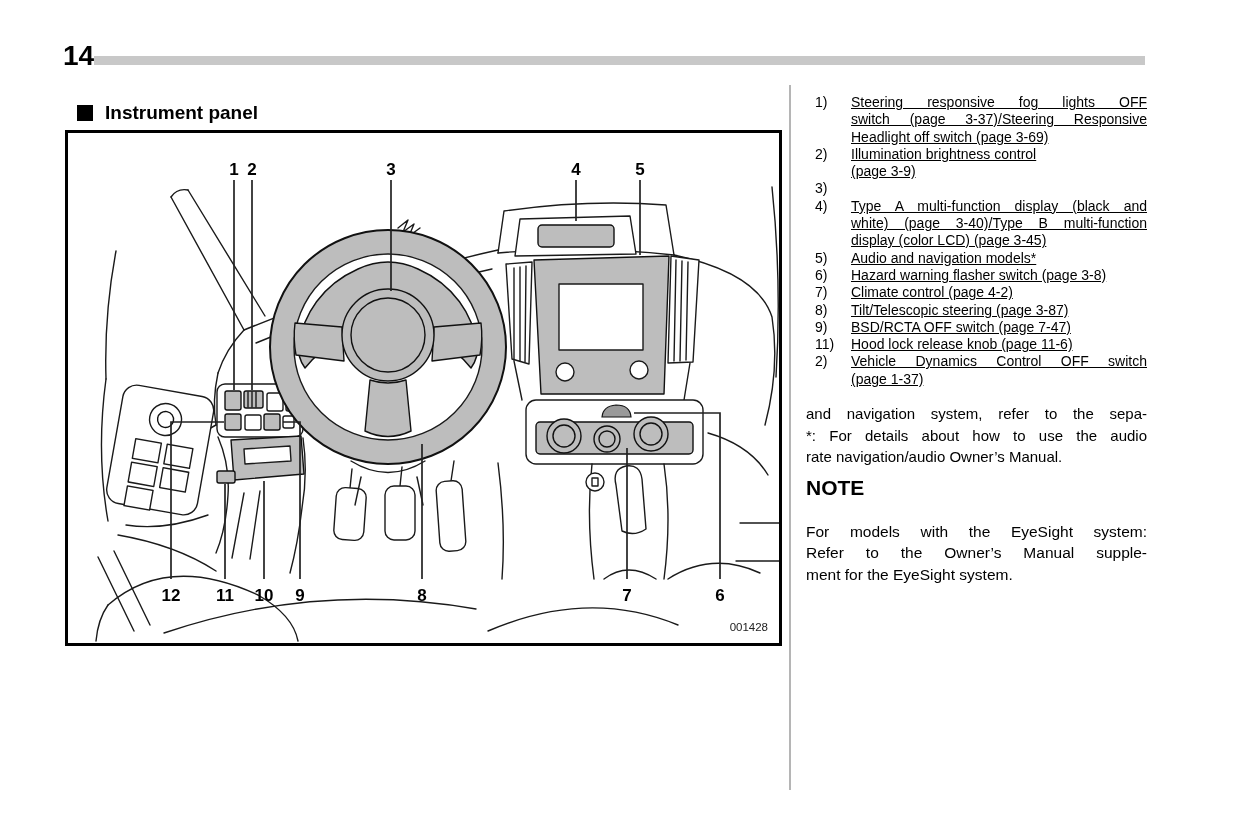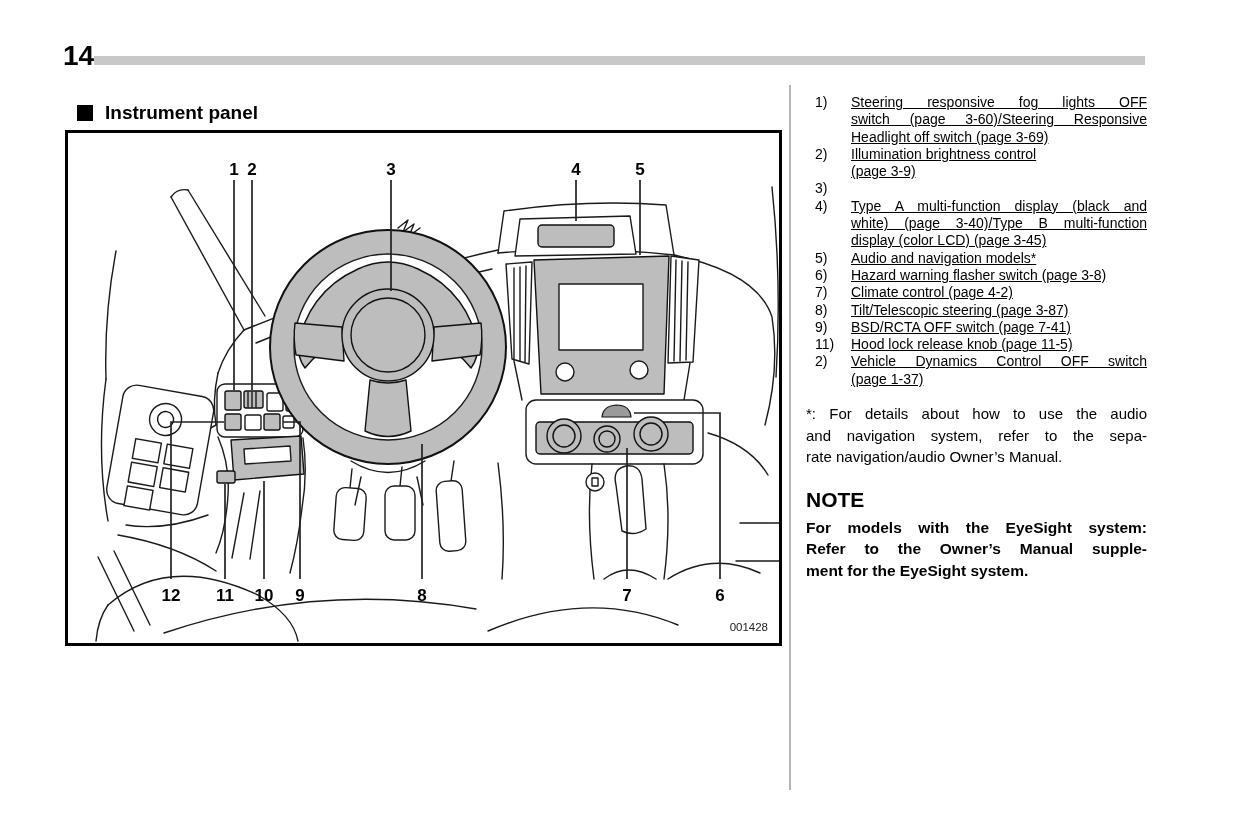--- a/index.html
+++ b/index.html
@@ -31,22 +31,22 @@
   }
   .right-col{
     position:absolute;left:806px;top:94px;width:341px;
   }
   .legend-row{display:flex;font-size:14px;line-height:17.3px;}
   .legend-num{width:45px;padding-left:9px;box-sizing:border-box;flex:none;}
   .legend-text{flex:1;min-width:0;text-decoration:underline;}
   .tline{white-space:normal;}
   .tline.just{text-align:justify;text-align-last:justify;}
   .footnote{margin-top:15px;font-size:15px;line-height:21.5px;}
-  .note-title{margin-top:19px;font-size:21px;font-weight:bold;line-height:26px;}
-  .note-body{margin-top:4px;font-size:15.5px;font-weight:bold;line-height:21.5px;}
+  .note-title{margin-top:7px;font-size:21px;font-weight:bold;line-height:26px;}
+  .note-body{margin-top:20px;font-size:15.5px;font-weight:normal;line-height:21.5px;}
   
   .ln{fill:none;stroke:#1a1a1a;stroke-width:1.4;stroke-linecap:round;stroke-linejoin:round;}
   .wf{fill:#fff;stroke:#1a1a1a;stroke-width:1.4;stroke-linejoin:round;}
   .gf{fill:var(--gray-fill);stroke:#111;stroke-width:1.4;stroke-linejoin:round;}
   .gf2{fill:var(--gray-fill);stroke:#111;stroke-width:2;}
   .hz{fill:#9a9a9a;stroke:#111;stroke-width:1.2;}
   .ring{fill:none;stroke:#111;stroke-width:1.4;}
   .leader{fill:none;stroke:#222;stroke-width:1.7;}
   .callout{font-family:"Liberation Sans","DejaVu Sans",sans-serif;font-size:17px;font-weight:bold;fill:#000;text-anchor:middle;}
   .figid{font-family:"Liberation Sans","DejaVu Sans",sans-serif;font-size:11.5px;fill:#222;text-anchor:end;}
@@ -248,21 +248,21 @@
   </div>
 
   <div class="col-divider"></div>
 
   <div class="right-col">
     <div class="legend">
         <div class="legend-row">
           <div class="legend-num">1)</div>
           <div class="legend-text">
             <div class="tline just">Steering responsive fog lights OFF</div>
-            <div class="tline just">switch (page 3-60)/Steering Responsive</div>
+            <div class="tline just">switch (page 3-37)/Steering Responsive</div>
             <div class="tline">Headlight off switch (page 3-69)</div>
           </div>
         </div>
         <div class="legend-row">
           <div class="legend-num">2)</div>
           <div class="legend-text">
             <div class="tline">Illumination brightness control</div>
             <div class="tline">(page 3-9)</div>
           </div>
         </div>
@@ -297,40 +297,40 @@
         </div>
         <div class="legend-row">
           <div class="legend-num">8)</div>
           <div class="legend-text">
             <div class="tline">Tilt/Telescopic steering (page 3-87)</div>
           </div>
         </div>
         <div class="legend-row">
           <div class="legend-num">9)</div>
           <div class="legend-text">
-            <div class="tline">BSD/RCTA OFF switch (page 7-41)</div>
+            <div class="tline">BSD/RCTA OFF switch (page 7-47)</div>
           </div>
         </div>
         <div class="legend-row">
           <div class="legend-num">11)</div>
           <div class="legend-text">
-            <div class="tline">Hood lock release knob (page 11-5)</div>
+            <div class="tline">Hood lock release knob (page 11-6)</div>
           </div>
         </div>
         <div class="legend-row">
           <div class="legend-num">2)</div>
           <div class="legend-text">
             <div class="tline just">Vehicle Dynamics Control OFF switch</div>
             <div class="tline">(page 1-37)</div>
           </div>
         </div>
       </div>
     <div class="footnote">
+        <div class="tline just">and navigation system, refer to the sepa-</div>
         <div class="tline just">*: For details about how to use the audio</div>
-        <div class="tline just">and navigation system, refer to the sepa-</div>
         <div class="tline">rate navigation/audio Owner’s Manual.</div>
       </div>
     <div class="note-title">NOTE</div>
     <div class="note-body">
         <div class="tline just">For models with the EyeSight system:</div>
         <div class="tline just">Refer to the Owner’s Manual supple-</div>
         <div class="tline">ment for the EyeSight system.</div>
       </div>
   </div>
 

